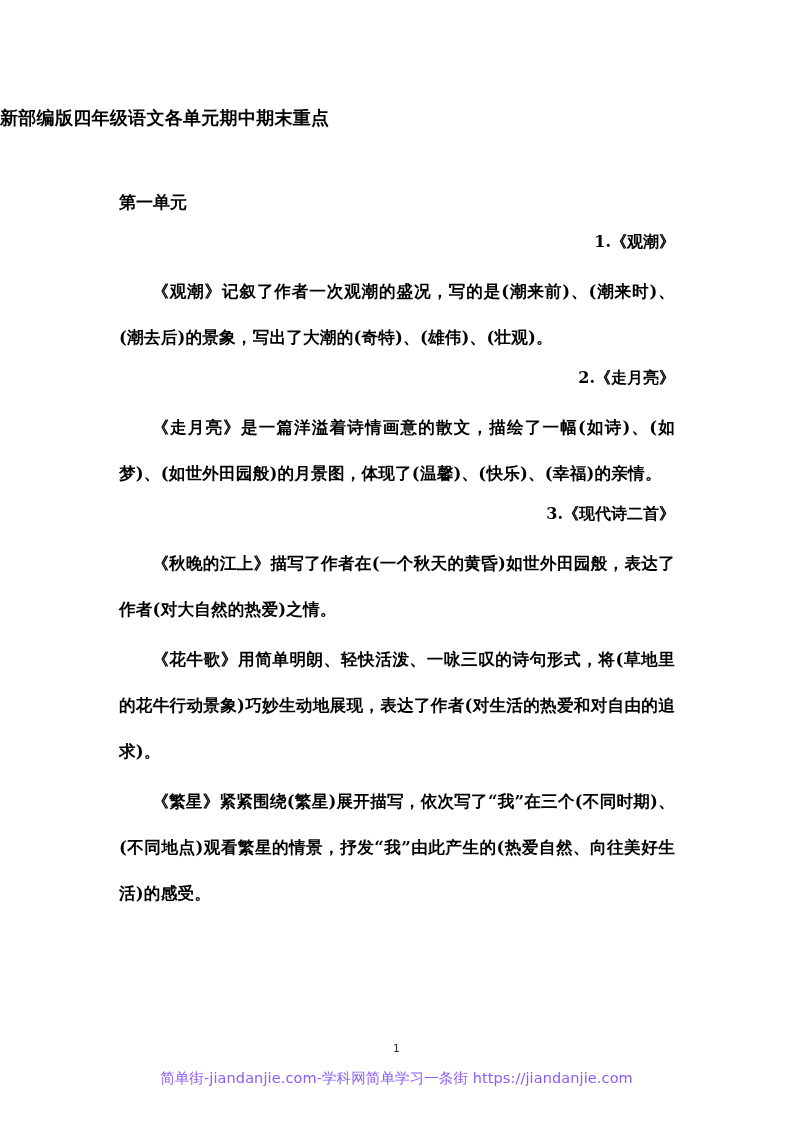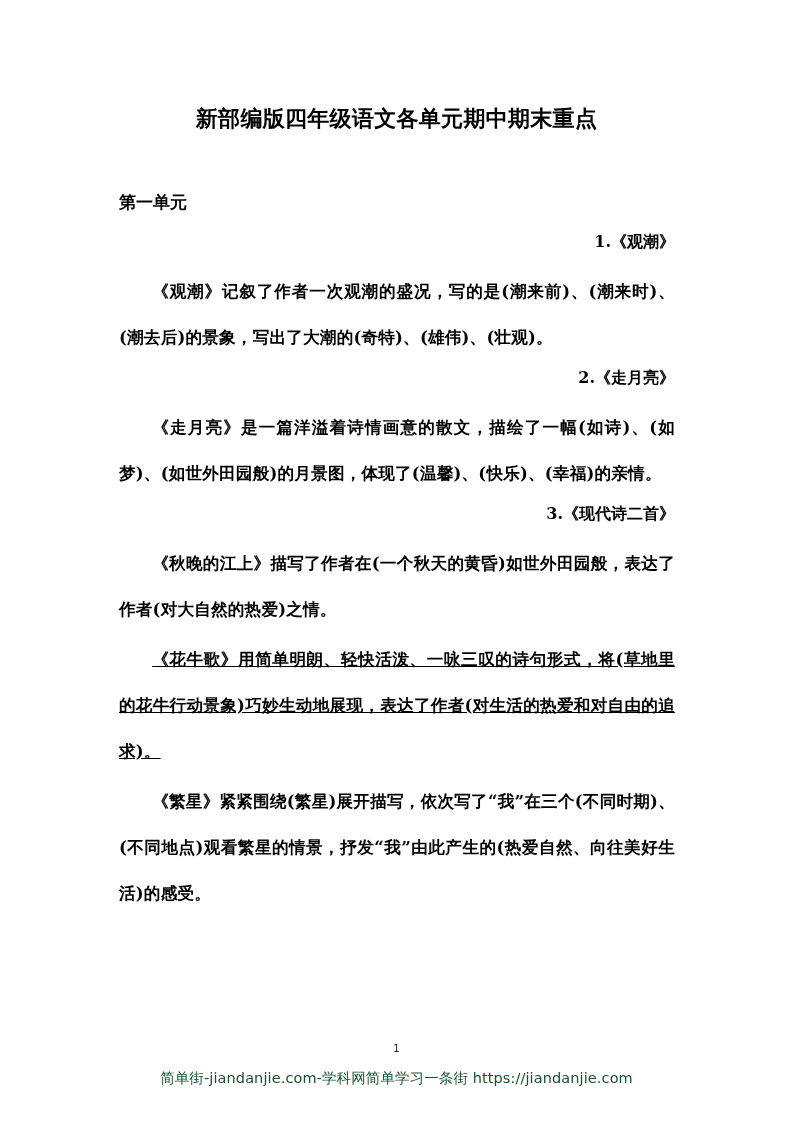--- a/index.html
+++ b/index.html
@@ -20,22 +20,21 @@
       left: 0;
       top: 0;
       width: 793px;
       height: 1122px;
     }
     .doc-title {
       position: absolute;
       top: 106px;
       left: 0;
       width: 793px;
-      text-align: center;
-      font-size: 22px;
+      font-size: 18px;
       font-weight: bold;
       line-height: 24px;
       letter-spacing: 0.3px;
     }
     .unit-heading {
       position: absolute;
       top: 190px;
       left: 119px;
       font-size: 17px;
       font-weight: bold;
@@ -75,21 +74,21 @@
       color: #222222;
     }
     .footer {
       position: absolute;
       top: 1069px;
       left: 0;
       width: 793px;
       text-align: center;
       font-family: "DejaVu Sans", sans-serif;
       font-size: 14.5px;
-      color: #14532d;
+      color: #8b5cf6;
       letter-spacing: 0.1px;
     }
   </style>
 </head>
 <body>
 
 <div class="page">
 
   <div class="doc-title">新部编版四年级语文各单元期中期末重点</div>
 
@@ -103,21 +102,21 @@
     </section>
 
     <section style="margin-top:4px;">
       <p class="lesson-title">2.《走月亮》</p>
       <p class="para">《走月亮》是一篇洋溢着诗情画意的散文，描绘了一幅(如诗)、(如梦)、(如世外田园般)的月景图，体现了(温馨)、(快乐)、(幸福)的亲情。</p>
     </section>
 
     <section style="margin-top:4px;">
       <p class="lesson-title">3.《现代诗二首》</p>
       <p class="para">《秋晚的江上》描写了作者在(一个秋天的黄昏)如世外田园般，表达了作者(对大自然的热爱)之情。</p>
-      <p class="para" style="margin-top:4px;text-decoration:underline;">《花牛歌》用简单明朗、轻快活泼、一咏三叹的诗句形式，将(草地里的花牛行动景象)巧妙生动地展现，表达了作者(对生活的热爱和对自由的追求)。</p>
+      <p class="para" style="margin-top:4px;">《花牛歌》用简单明朗、轻快活泼、一咏三叹的诗句形式，将(草地里的花牛行动景象)巧妙生动地展现，表达了作者(对生活的热爱和对自由的追求)。</p>
     </section>
 
     <section style="margin-top:4px;">
       <p class="para">《繁星》紧紧围绕(繁星)展开描写，依次写了“我”在三个(不同时期)、(不同地点)观看繁星的情景，抒发“我”由此产生的(热爱自然、向往美好生活)的感受。</p>
     </section>
 
   </div>
 
   <div class="page-number">1</div>
 

